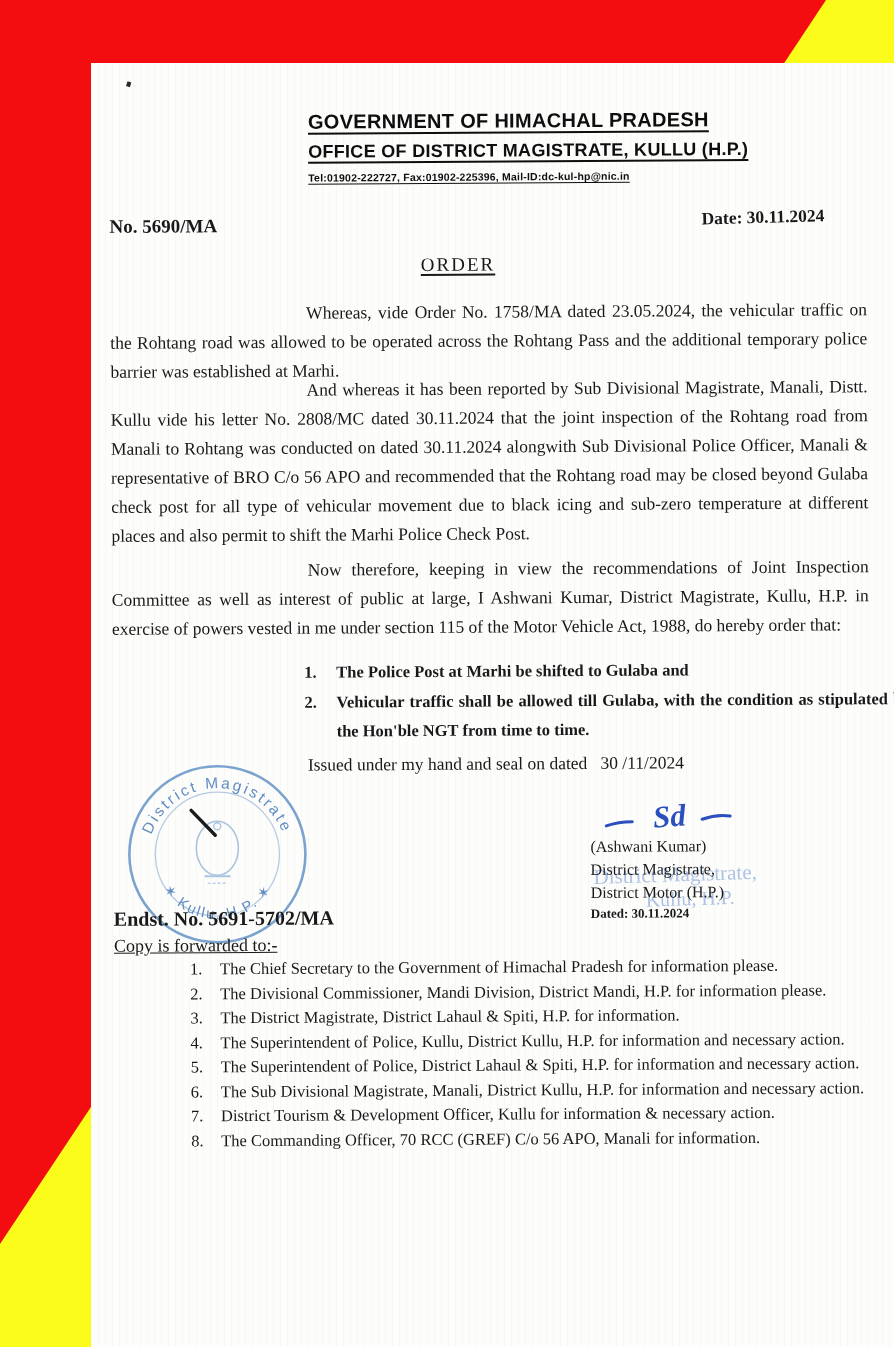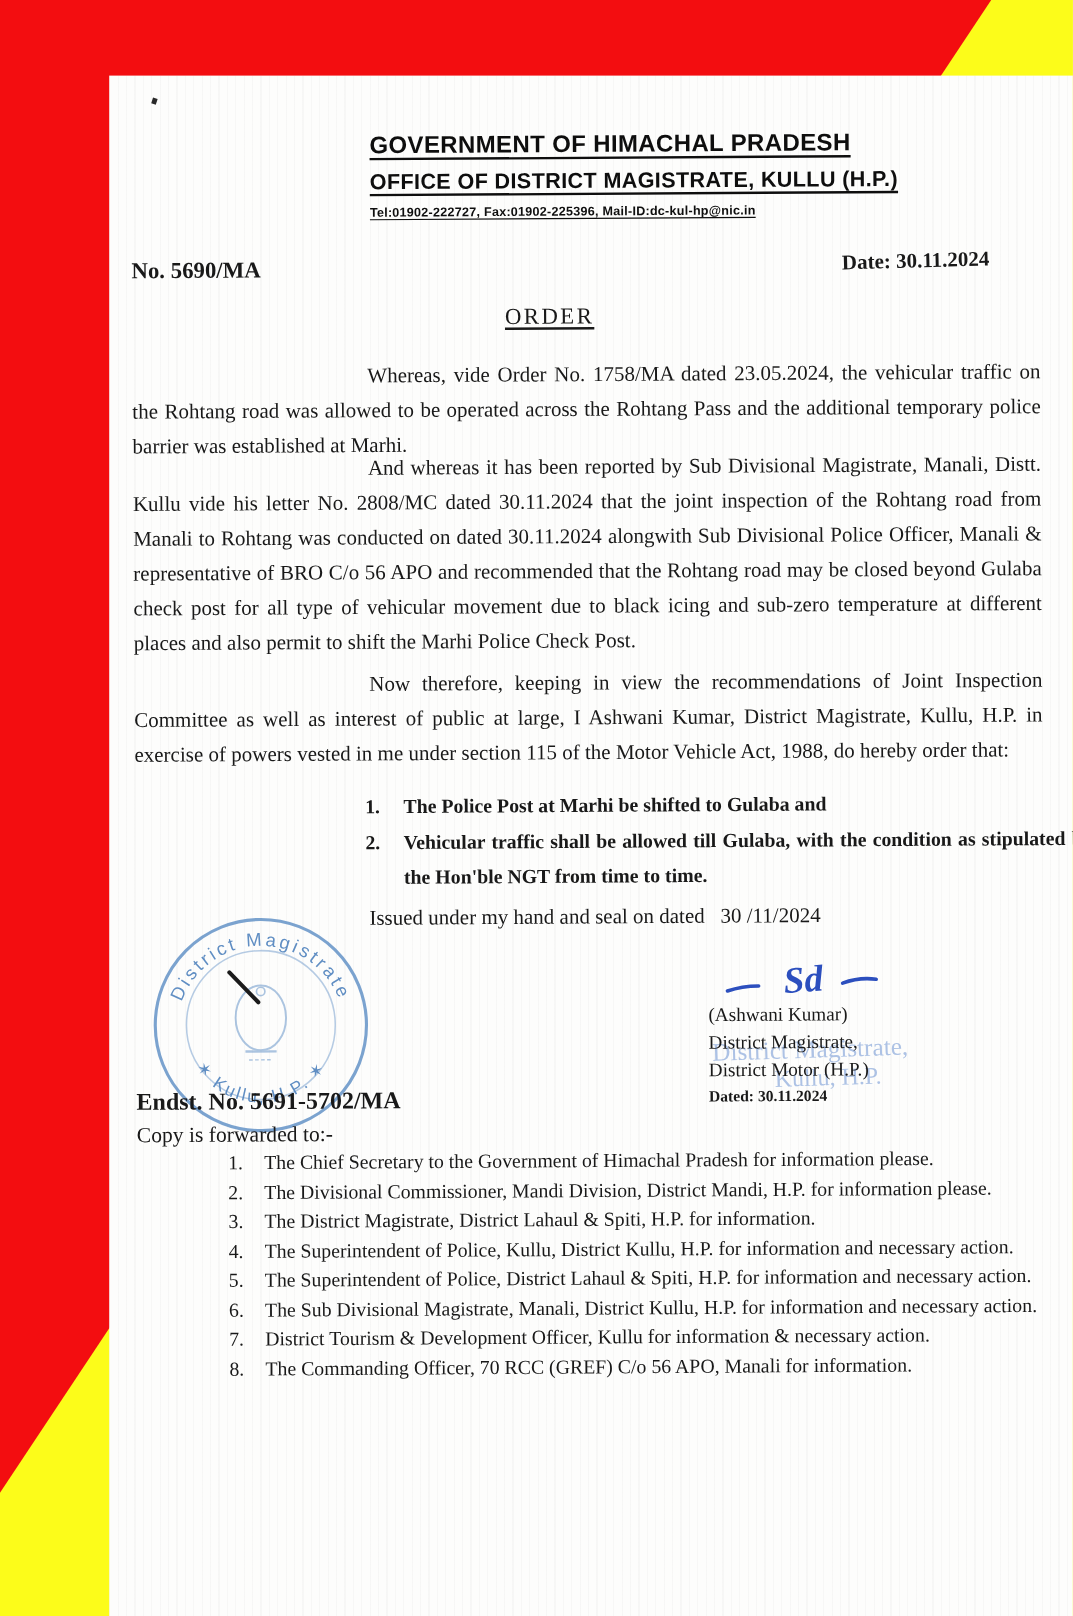--- a/index.html
+++ b/index.html
@@ -30,21 +30,21 @@
   .issued{left:215px;top:691px;font-size:17.5px;white-space:pre;}
   .sig{left:497px;font-size:16px;white-space:nowrap;}
   .sig.name{top:776px;}
   .sig.desig{top:799px;}
   .sig.office{top:822px;}
   .sig.dated{top:844px;font-weight:bold;font-size:13px;}
   .ghost{color:rgba(108,146,209,.55);white-space:nowrap;font-family:"Liberation Serif",serif;}
   .ghost1{left:500px;top:801px;font-size:21px;transform:rotate(-1.5deg);}
   .ghost2{left:552px;top:826px;font-size:20px;transform:rotate(-1.5deg);}
   .endst{left:20px;top:843px;font-size:20px;font-weight:bold;white-space:nowrap;}
-  .copyhead{left:20px;top:871px;font-size:18px;white-space:nowrap;}
+  .copyhead{left:20px;top:871px;font-size:18px;white-space:nowrap;text-decoration:underline;}
   .clist{left:96px;top:894px;width:682px;}
   .cli{display:flex;font-size:16.5px;line-height:21.5px;margin-bottom:3px;}
   .cli .num{width:30px;flex:none;}
   .cli .txt{flex:1;text-align:justify;text-align-last:left;}
   .dot{left:38px;top:17px;width:4px;height:5px;background:#2a2a2a;transform:rotate(18deg);}
   .sdsvg{left:505px;top:733px;}
   .stampsvg{left:32px;top:698px;}
 </style>
 </head>
 <body>

